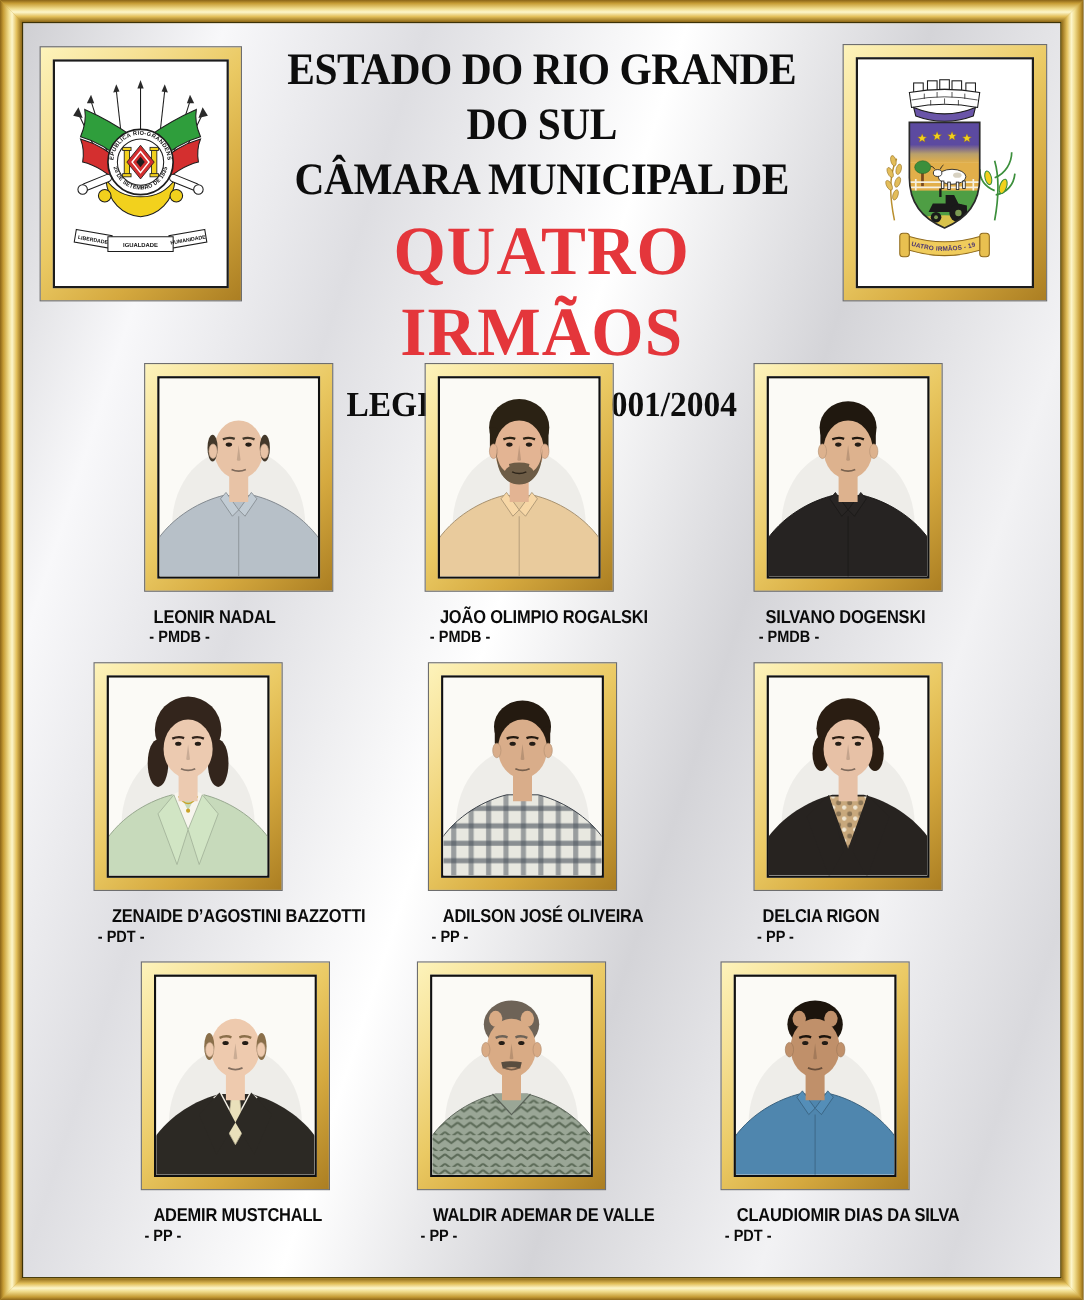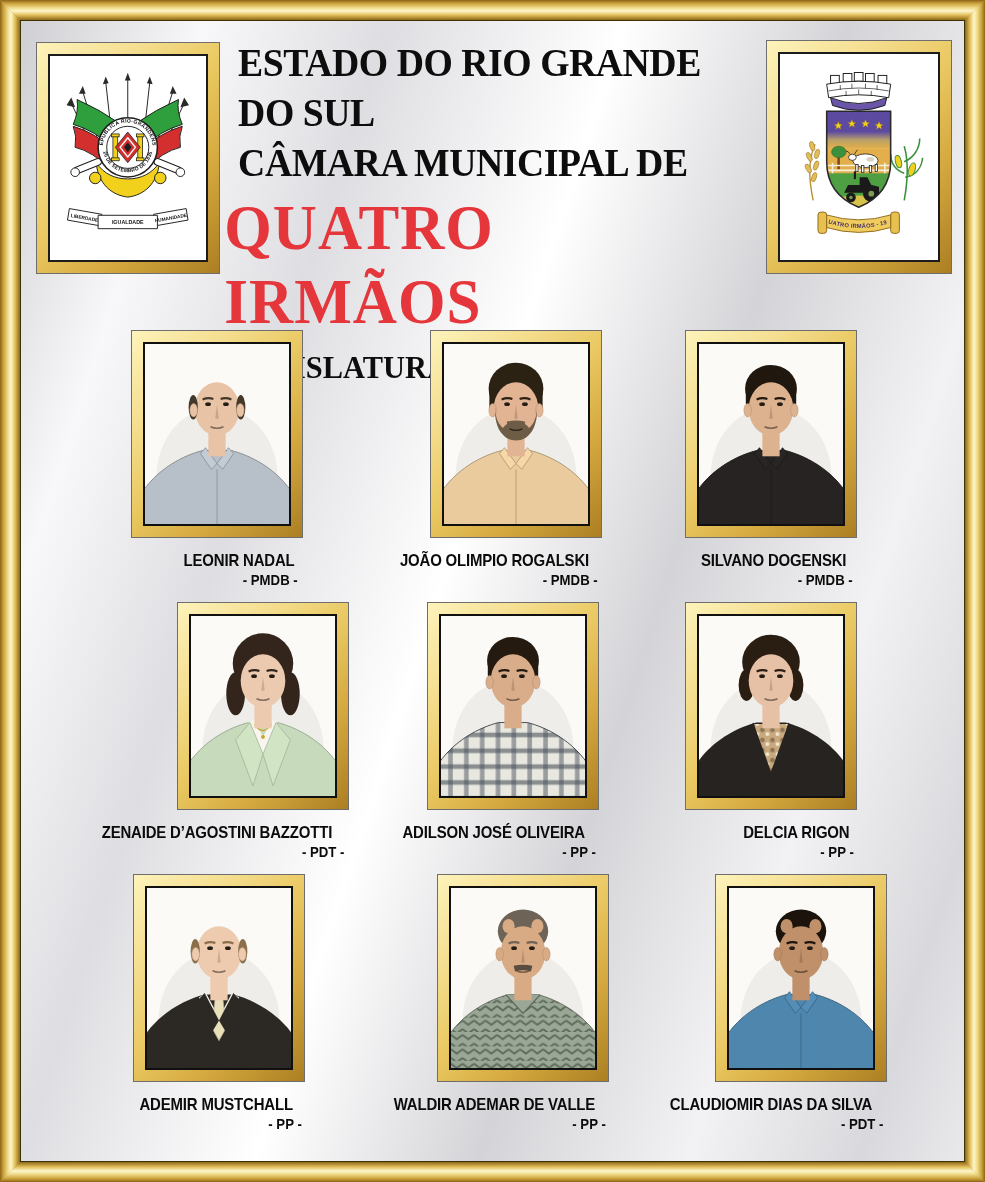--- a/index.html
+++ b/index.html
@@ -26,30 +26,30 @@
   
   .goldframe{background:linear-gradient(135deg,#fdf3bb 0%,#f6e196 22%,#eac963 48%,#d5a93f 72%,#ab7e22 100%);
     outline:1px solid #6e6e6e;box-sizing:border-box;}
   .coa{position:absolute;padding:11px;}
   .coa-left{left:16px;top:22px;width:182px;height:230px;}
   .coa-right{left:746px;top:20px;width:184px;height:232px;}
   .coa-panel{width:100%;height:100%;background:#fff;border:2px solid #1c1c1c;box-sizing:border-box;
     display:flex;align-items:center;justify-content:center;}
   .coa-panel svg{width:92%;height:94%;}
   
-  .titles{position:absolute;left:195px;right:195px;top:16px;
+  .titles{position:absolute;left:195px;right:195px;top:16px;text-align:center;
     font-family:"Liberation Serif",serif;font-weight:bold;color:#0d0d0d;}
   .t1{display:block;font-size:41px;line-height:50px;letter-spacing:-.5px;transform:scaleX(.92);}
   .t2{display:block;font-size:41px;line-height:50px;letter-spacing:-.5px;transform:scaleX(.92);}
   .t3{display:block;font-size:63px;line-height:74px;margin-top:4px;letter-spacing:1px;transform:scaleX(.97);}
   .t4{display:block;font-size:32px;line-height:48px;margin-top:4px;transform:scaleX(.95);}
   
   .grid{position:absolute;left:57px;top:310px;width:832px;display:grid;
     grid-template-columns:repeat(3,1fr);grid-auto-rows:272px;justify-items:center;}
-  .cell{display:flex;flex-direction:column;align-items:flex-end;}
+  .cell{display:flex;flex-direction:column;align-items:flex-start;}
   .photo-frame{width:170px;height:206px;padding:11px;}
   .photo{width:100%;height:100%;background:#fbfaf6;border:2px solid #101010;box-sizing:border-box;overflow:hidden;}
   .photo svg{width:100%;height:100%;display:block;}
   .mname{margin-top:14px;font-size:17px;font-weight:bold;color:#0b0b0b;white-space:nowrap;
     transform:scaleX(.88);letter-spacing:-.2px;line-height:19px;}
   .mparty{margin-top:1px;font-size:15px;font-weight:bold;color:#0b0b0b;white-space:nowrap;
     transform:scaleX(.88);line-height:17px;}
 </style>
 </head>
 <body>

